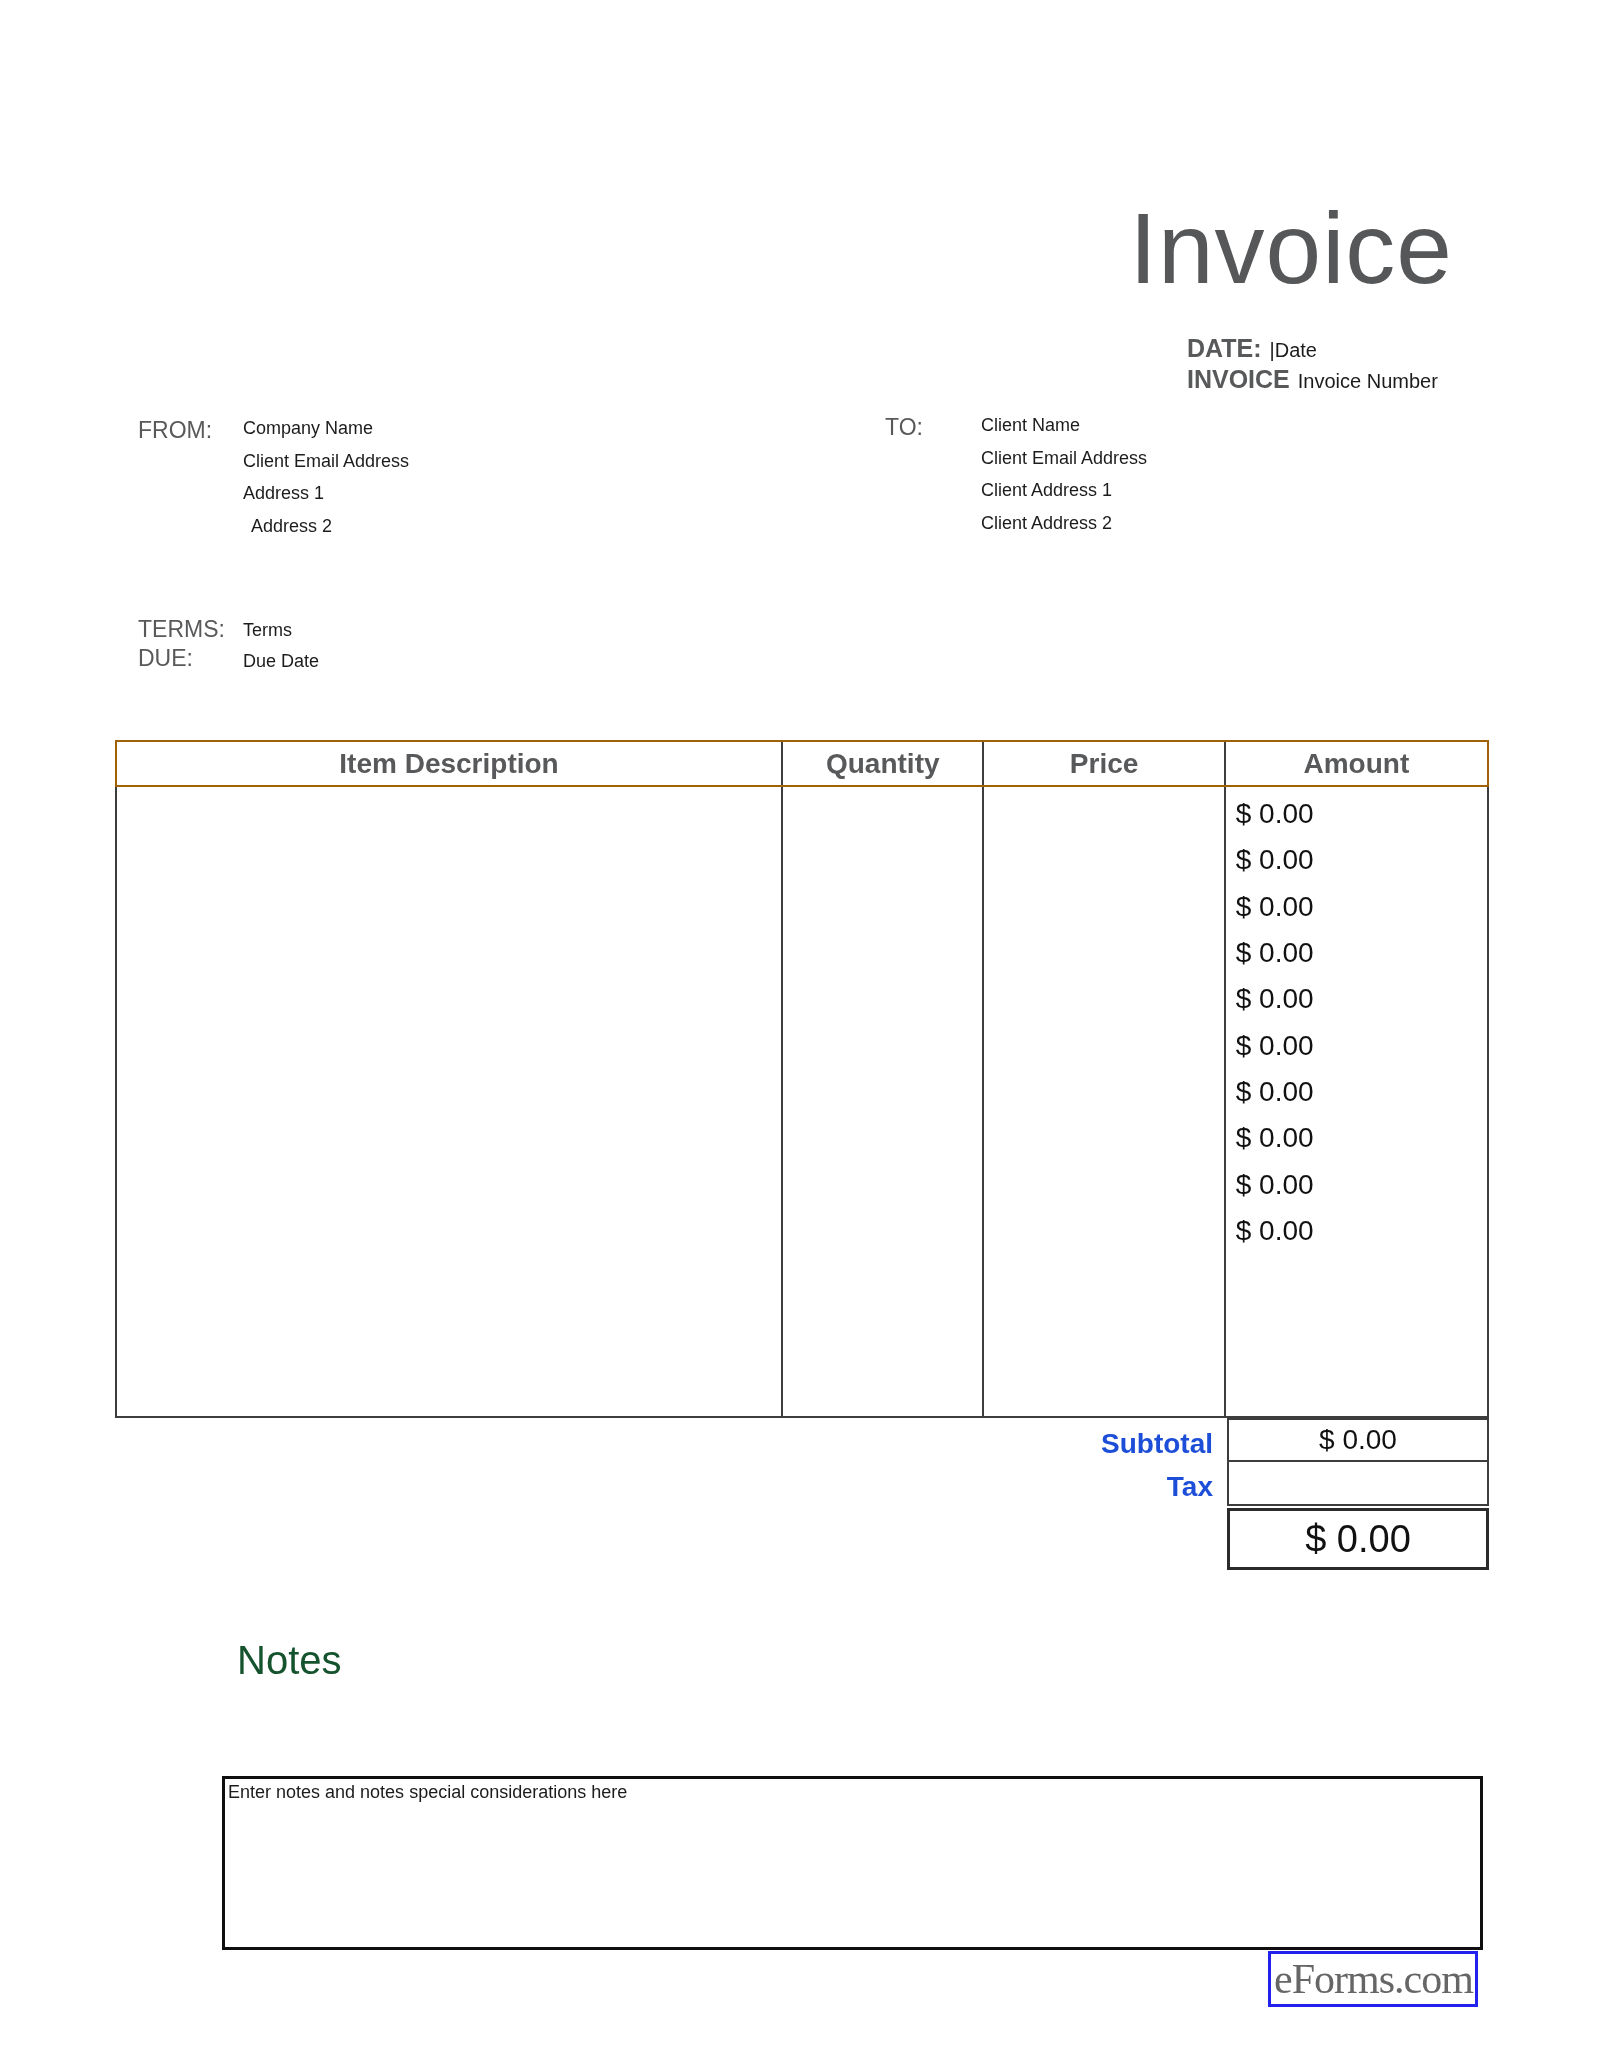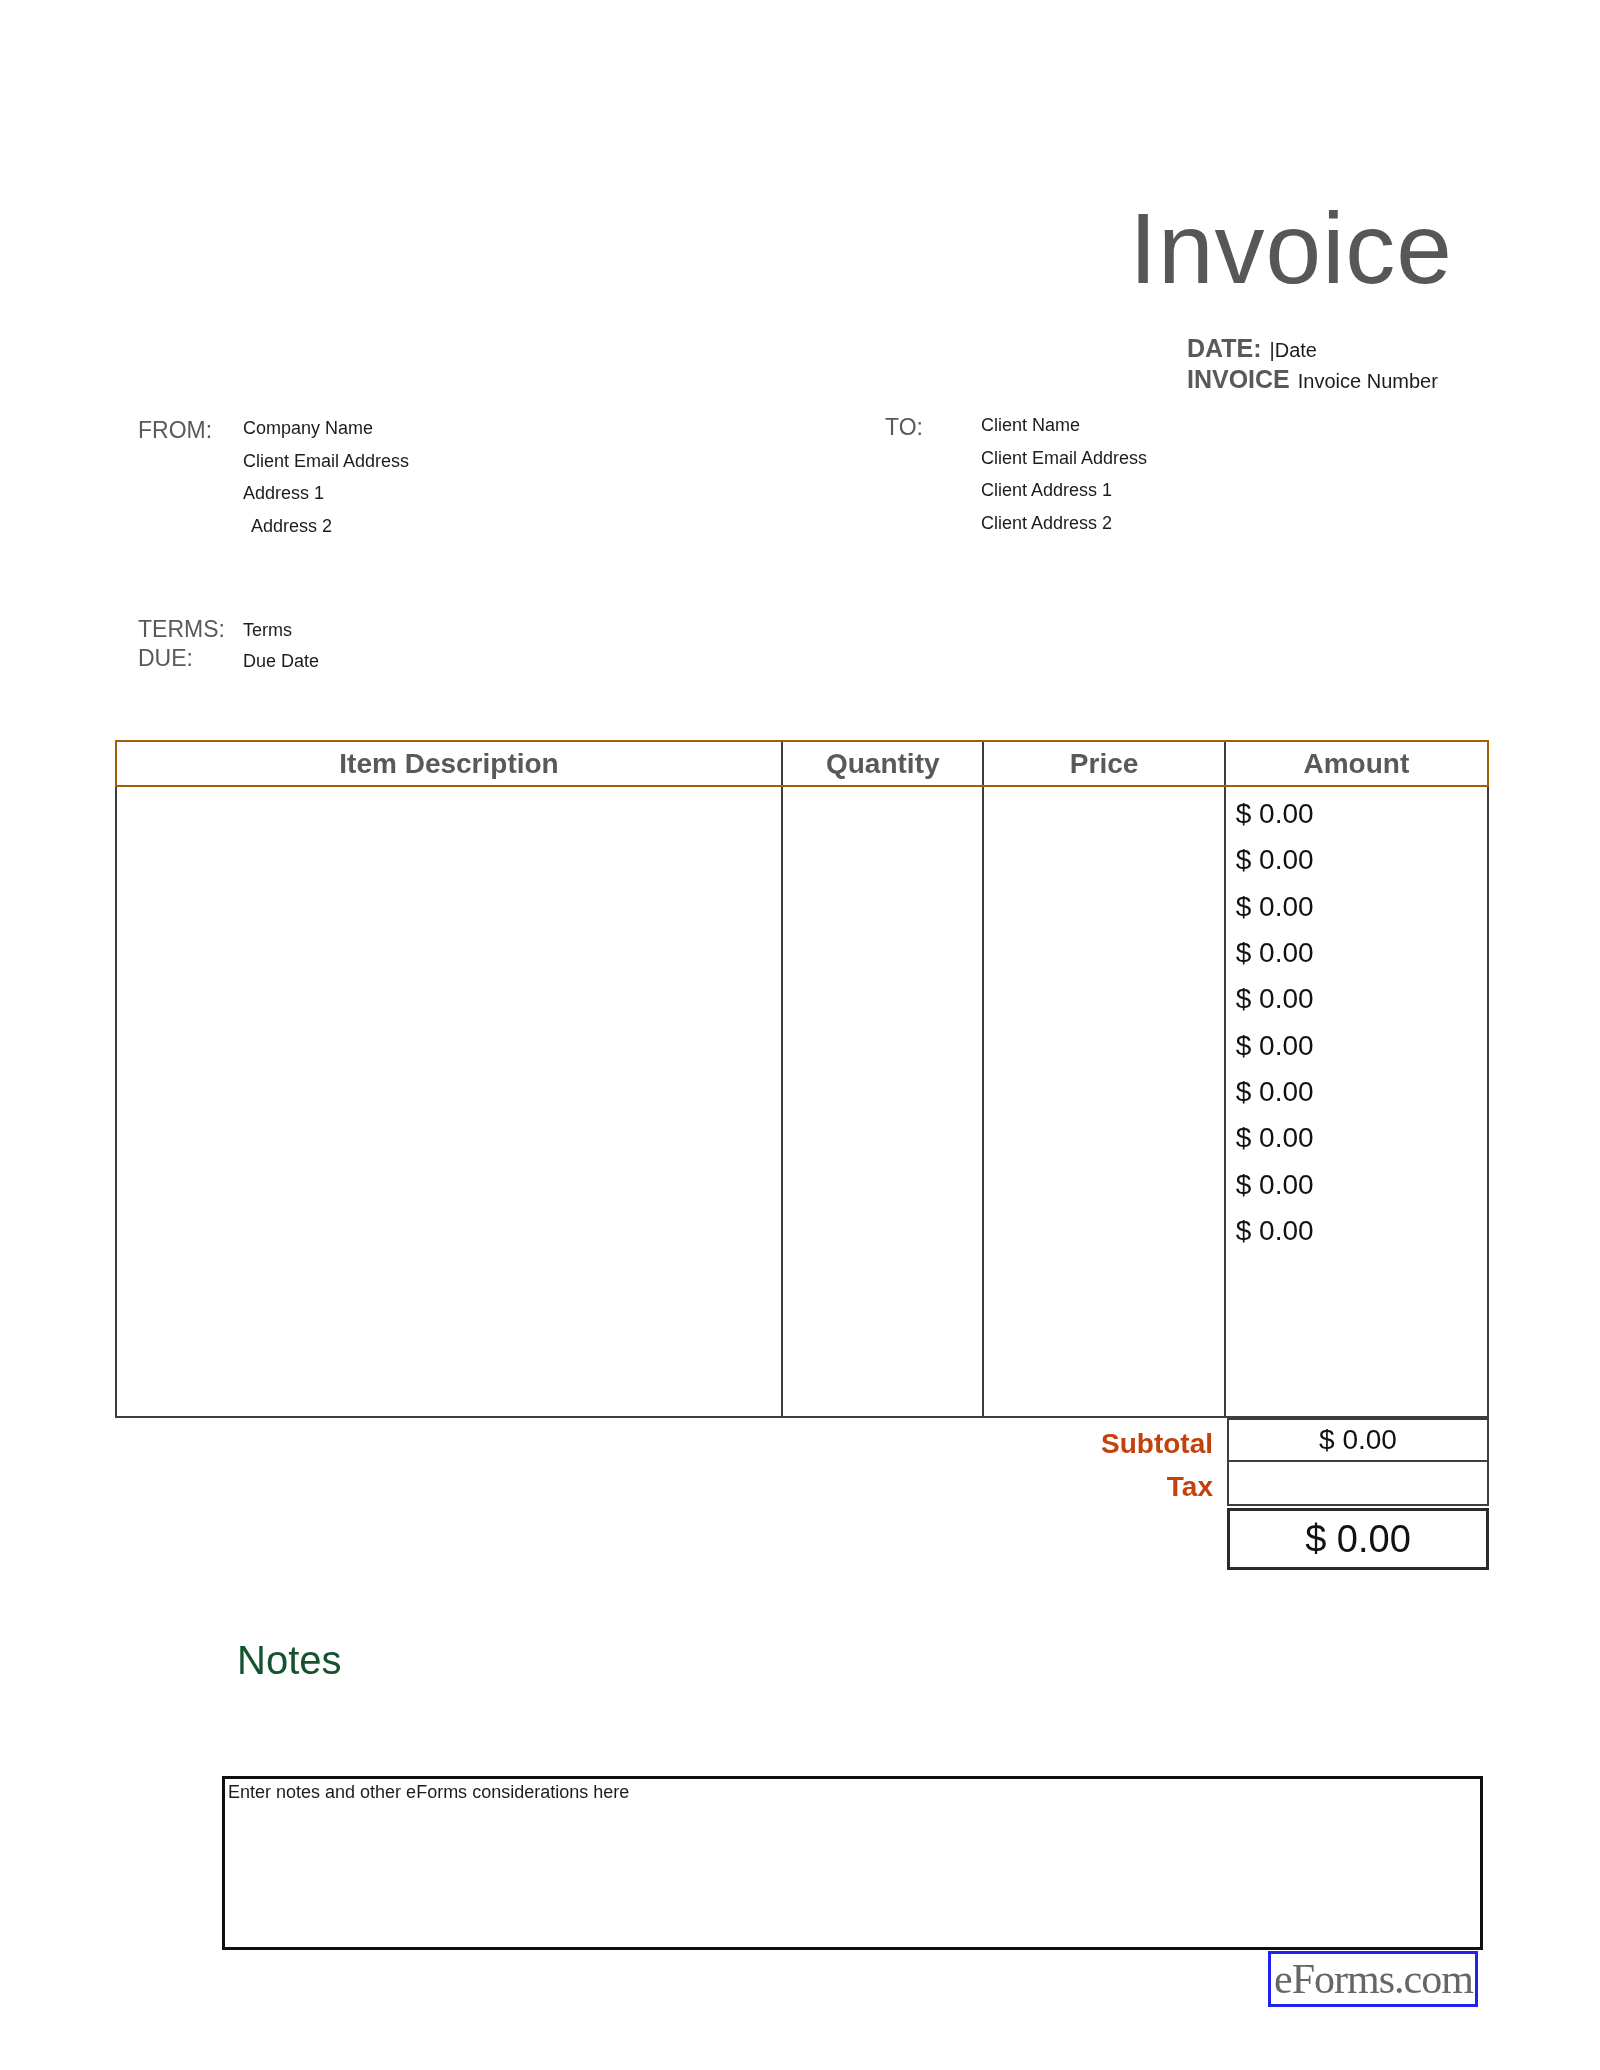--- a/index.html
+++ b/index.html
@@ -46,21 +46,21 @@
   .c1 { width:668px; } .c2 { width:202px; } .c3 { width:242px; } .c4 { width:262px; border-right:none;border-radius:18px; }
   .th.c4, .tcol.c4 { border-right:none; }
   .amount-row {
     height:46.3px; font-size:28px; color:#111;
     padding-left:10px; display:flex; align-items:center;
   }
   .amount-list { padding-top:4px; }
   
   .total-label {
     position:absolute; right:387px; text-align:right;
-    font-weight:bold; color:#c2410c; white-space:nowrap;
+    font-weight:bold; color:#1d4ed8; white-space:nowrap;
   }
   .lbl-subtotal { top:1428px; font-size:28px; }
   .lbl-tax { top:1471px; font-size:28px; }
   .lbl-balance { top:1514px; font-size:44px; }
   .total-box {
     position:absolute; left:1227px; width:262px; background:#fff;
     display:flex; align-items:center; justify-content:center;
     color:#111;
   }
   .box-subtotal { top:1418px; height:44px; border:2px solid #3d3d3d; font-size:28px; }
@@ -158,20 +158,20 @@
   </div>
 
   <div class="total-label lbl-subtotal">Subtotal</div>
   <div class="total-box box-subtotal">$ 0.00</div>
   <div class="total-label lbl-tax">Tax</div>
   <div class="total-box box-tax"></div>
   <div class="total-box box-balance">$ 0.00</div>
 
   <div class="notes-heading">Notes</div>
   <div class="notes-box">
-    <div class="notes-placeholder">Enter notes and other eForms considerations here</div>
+    <div class="notes-placeholder">Enter notes and notes special considerations here</div>
   </div>
 
   <div class="brand-box">
     <span class="brand-text">eForms.com</span>
   </div>
 
 </div>
 
 </body></html>

